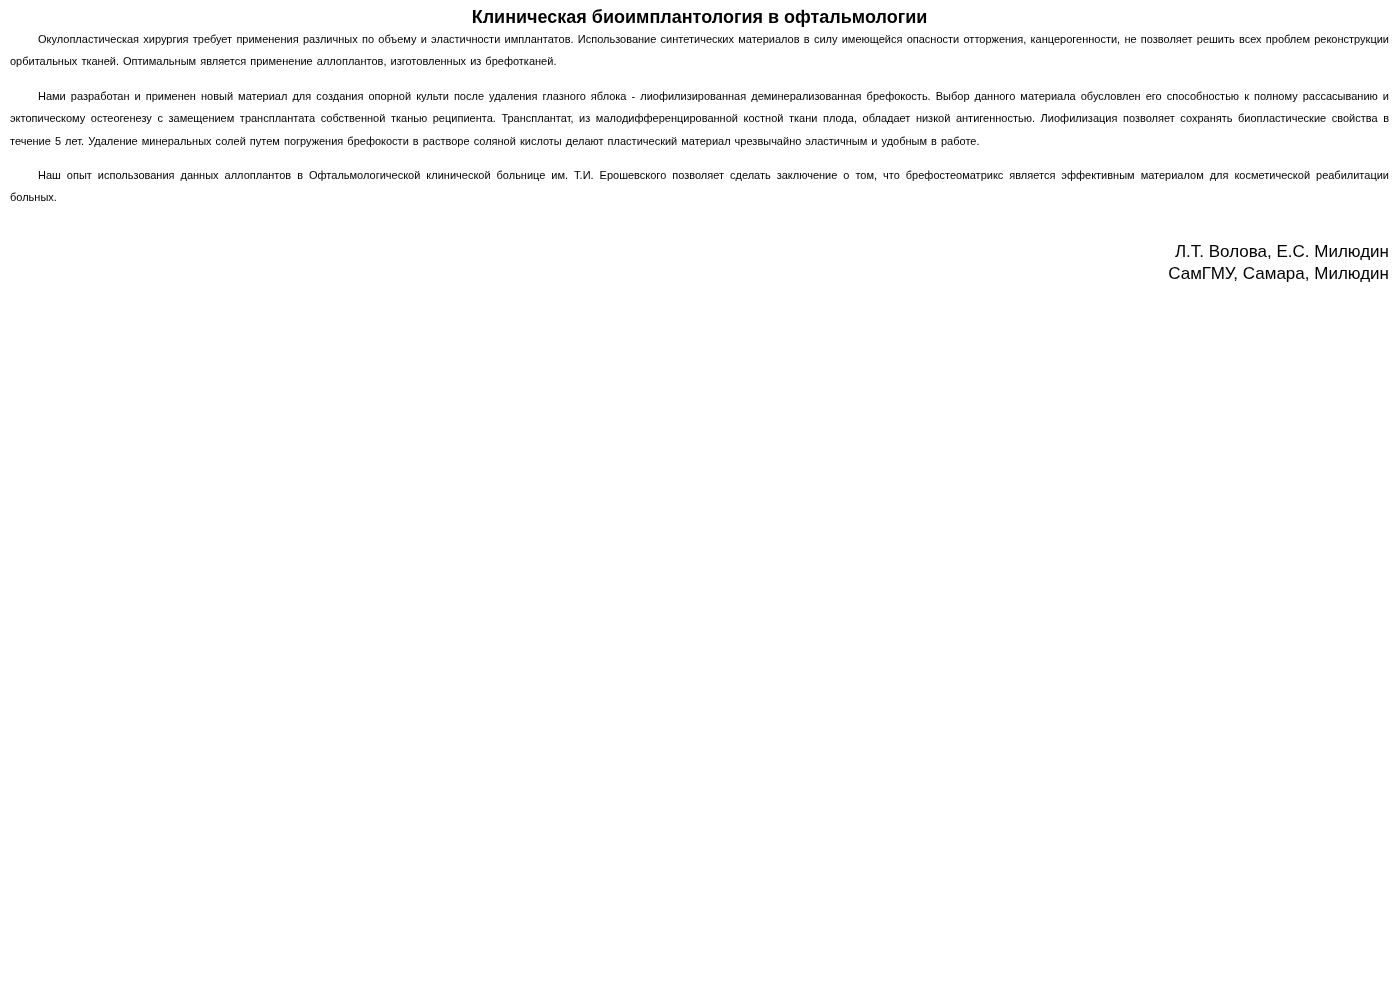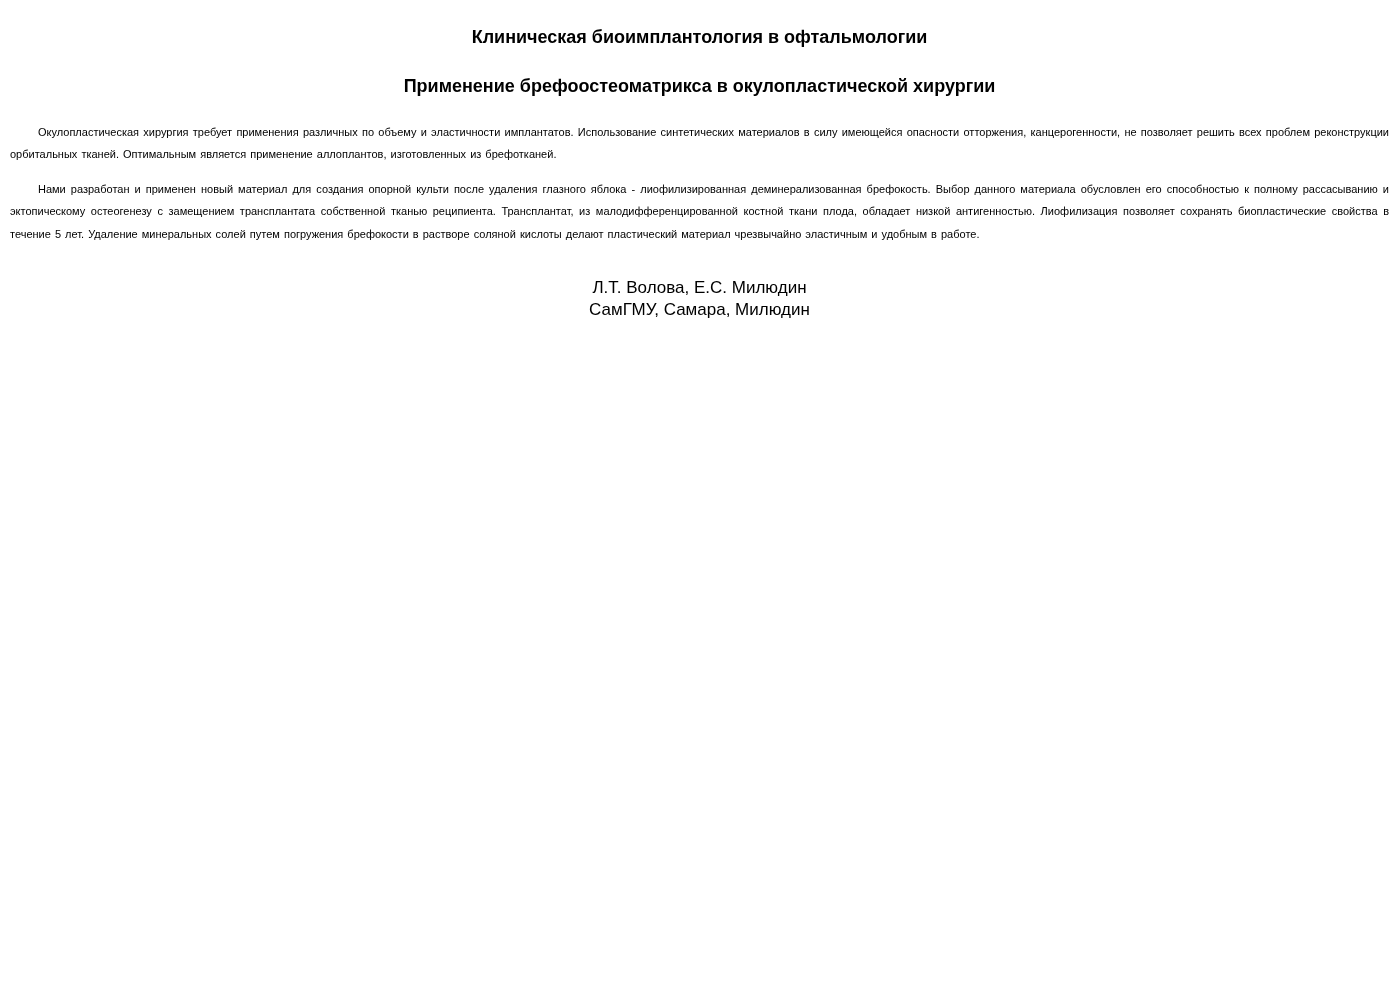--- a/index.html
+++ b/index.html
@@ -8,21 +8,21 @@
     background: #ffffff;
     color: #000000;
     font-family: "Liberation Sans", sans-serif;
   }
   .page {
     position: relative;
     width: 1400px;
     height: 772px;
     box-sizing: border-box;
     background: #ffffff;
-    padding: 24px 11px 0 10px;
+    padding: 4px 11px 0 10px;
     overflow: hidden;
   }
   .doc-title {
     text-align: center;
     font-size: 18px;
     font-weight: 700;
     margin: 2px 0 0 0;
     line-height: 22px;
   }
   .doc-subtitle {
@@ -35,38 +35,38 @@
   p.body-par {
     font-size: 11px;
     line-height: 22.4px;
     text-align: justify;
     text-indent: 28px;
     margin: 0 0 12px 0;
     word-spacing: 1px;
   }
   .signature {
     margin-top: 32px;
-    text-align: center;
+    text-align: right;
     font-size: 17px;
     line-height: 22.4px;
   }
 </style>
 </head>
 <body>
 
 <div class="page">
 
   <h1 class="doc-title">Клиническая биоимплантология в офтальмологии</h1>
 
-  <h2 class="doc-subtitle">Применение брефоостеоматрикса в окулопластической хирургии</h2>
 
   <p class="body-par">Окулопластическая хирургия требует применения различных по объему и эластичности имплантатов. Использование синтетических материалов в силу имеющейся опасности отторжения, канцерогенности, не позволяет решить всех проблем реконструкции орбитальных тканей. Оптимальным является применение аллоплантов, изготовленных из брефотканей.</p>
 
   <p class="body-par">Нами разработан и применен новый материал для создания опорной культи после удаления глазного яблока - лиофилизированная деминерализованная брефокость. Выбор данного материала обусловлен его способностью к полному рассасыванию и эктопическому остеогенезу с замещением трансплантата собственной тканью реципиента. Трансплантат, из малодифференцированной костной ткани плода, обладает низкой антигенностью. Лиофилизация позволяет сохранять биопластические свойства в течение 5 лет. Удаление минеральных солей путем погружения брефокости в растворе соляной кислоты делают пластический материал чрезвычайно эластичным и удобным в работе.</p>
 
 
+  <p class="body-par">Наш опыт использования данных аллоплантов в Офтальмологической клинической больнице им. Т.И. Ерошевского позволяет сделать заключение о том, что брефостеоматрикс является эффективным материалом для косметической реабилитации больных.</p>
 
   <div class="signature">
     <div>Л.Т. Волова, Е.С. Милюдин</div>
     <div>СамГМУ, Самара, Милюдин</div>
   </div>
 
 </div>
 
 </body></html>

